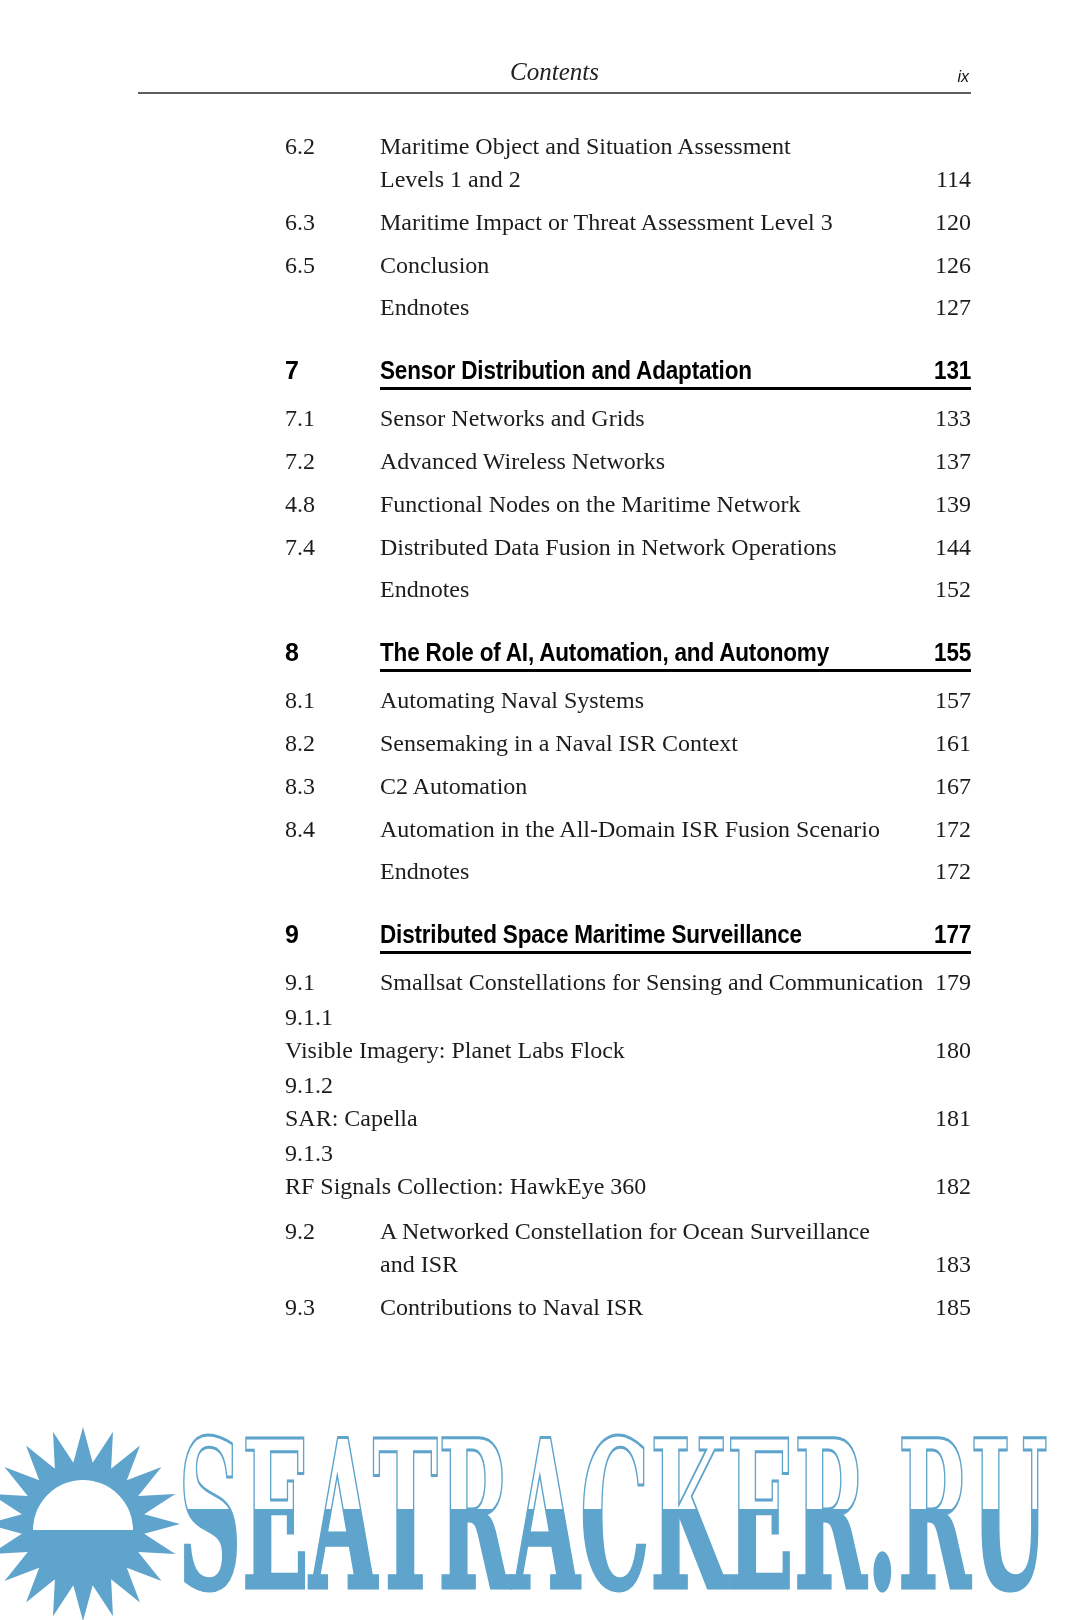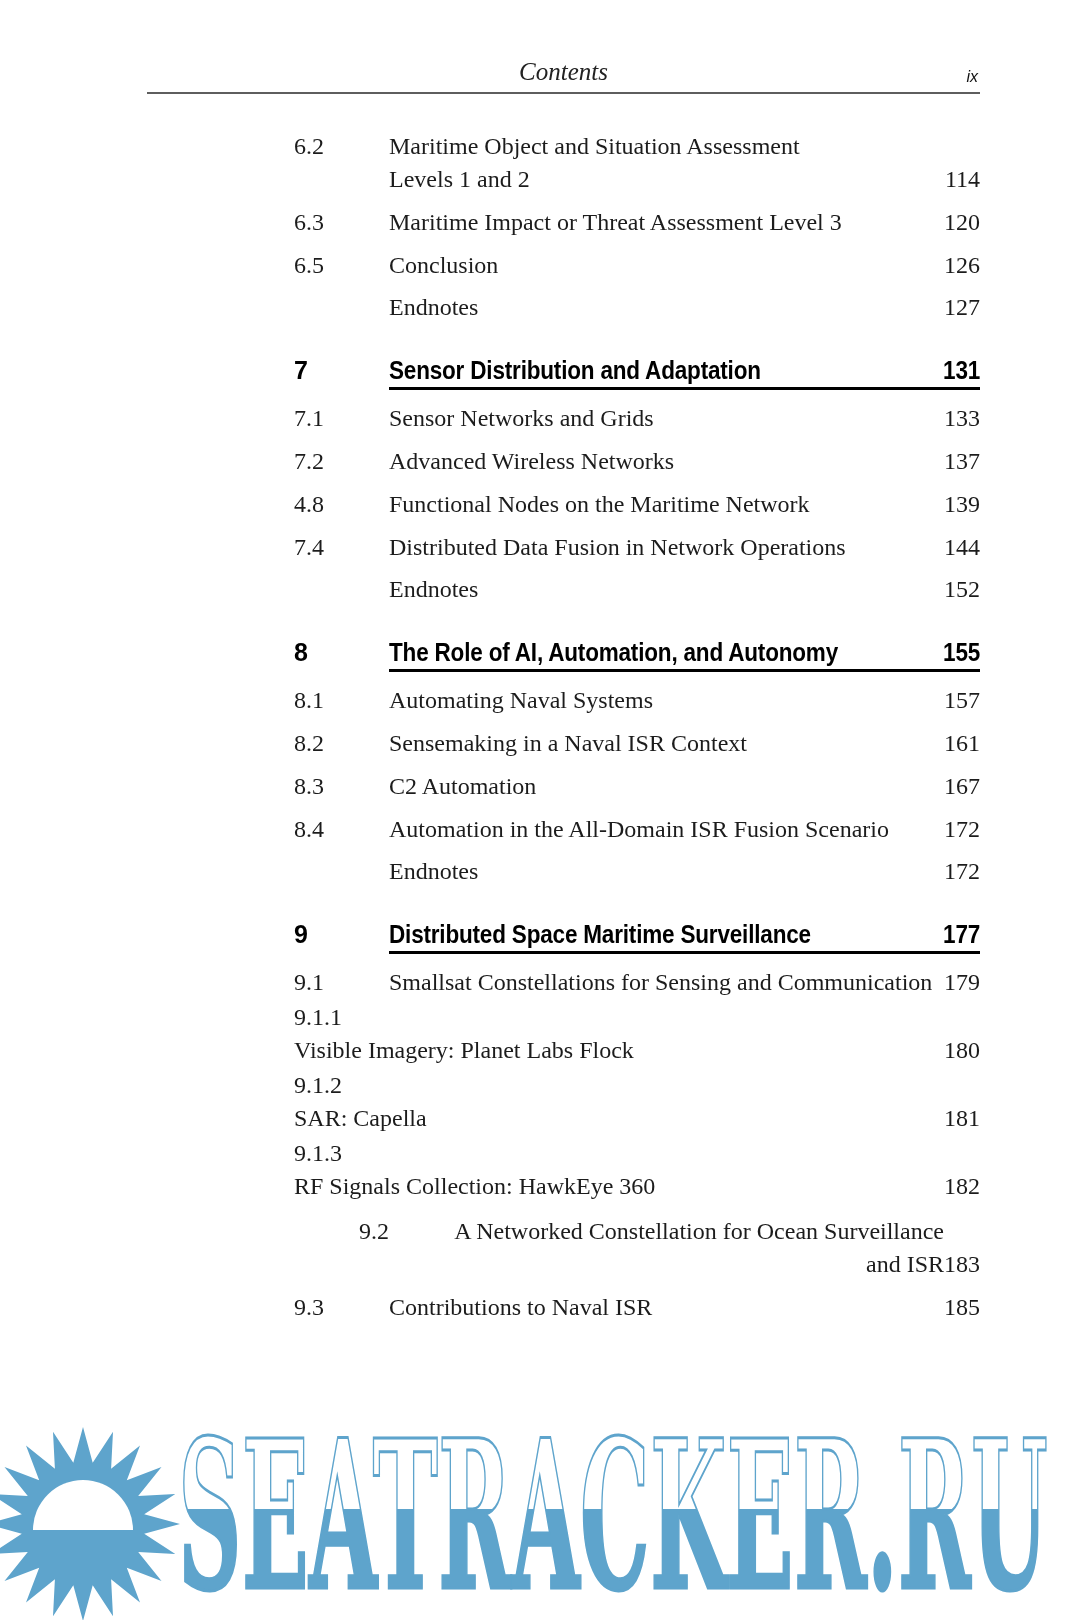--- a/index.html
+++ b/index.html
@@ -7,21 +7,21 @@
   .page {
     position:relative;
     width:1080px; height:1620px;
     background:#ffffff;
     overflow:hidden;
     font-family:"Liberation Serif", serif;
     color:#1c1c1c;
   }
   .content {
     position:absolute;
-    left:147px; top:58px;
+    left:138px; top:58px;
     width:833px;
   }
   
   .running-header {
     position:relative;
     height:36px;
     border-bottom:2px solid #5e5e5e;
   }
   .rh-title {
     position:absolute; left:0; right:0; bottom:6px;
@@ -48,21 +48,21 @@
   }
   .row:first-child { margin-top:36px; }
   .num { width:95px; flex:none; }
   .body { flex:1; display:flex; }
   .mid { flex:1; }
   .pg { align-self:flex-end; white-space:nowrap; }
   
   .row.endnote { margin-top:9px; }
   
   .row.tight { margin-top:2px;flex-direction:column; }
-  .row.tight + .row:not(.tight) { margin-top:12px;text-align:right; }
+  .row.tight + .row:not(.tight) { margin-top:12px; }
   
   .row.chapter {
     margin-top:30px;
     font-family:"Liberation Sans", sans-serif;
     font-weight:bold;
     font-size:25px;
     color:#000;
     letter-spacing:-0.2px;
   }
   .row.chapter + .row { margin-top:12px; }

